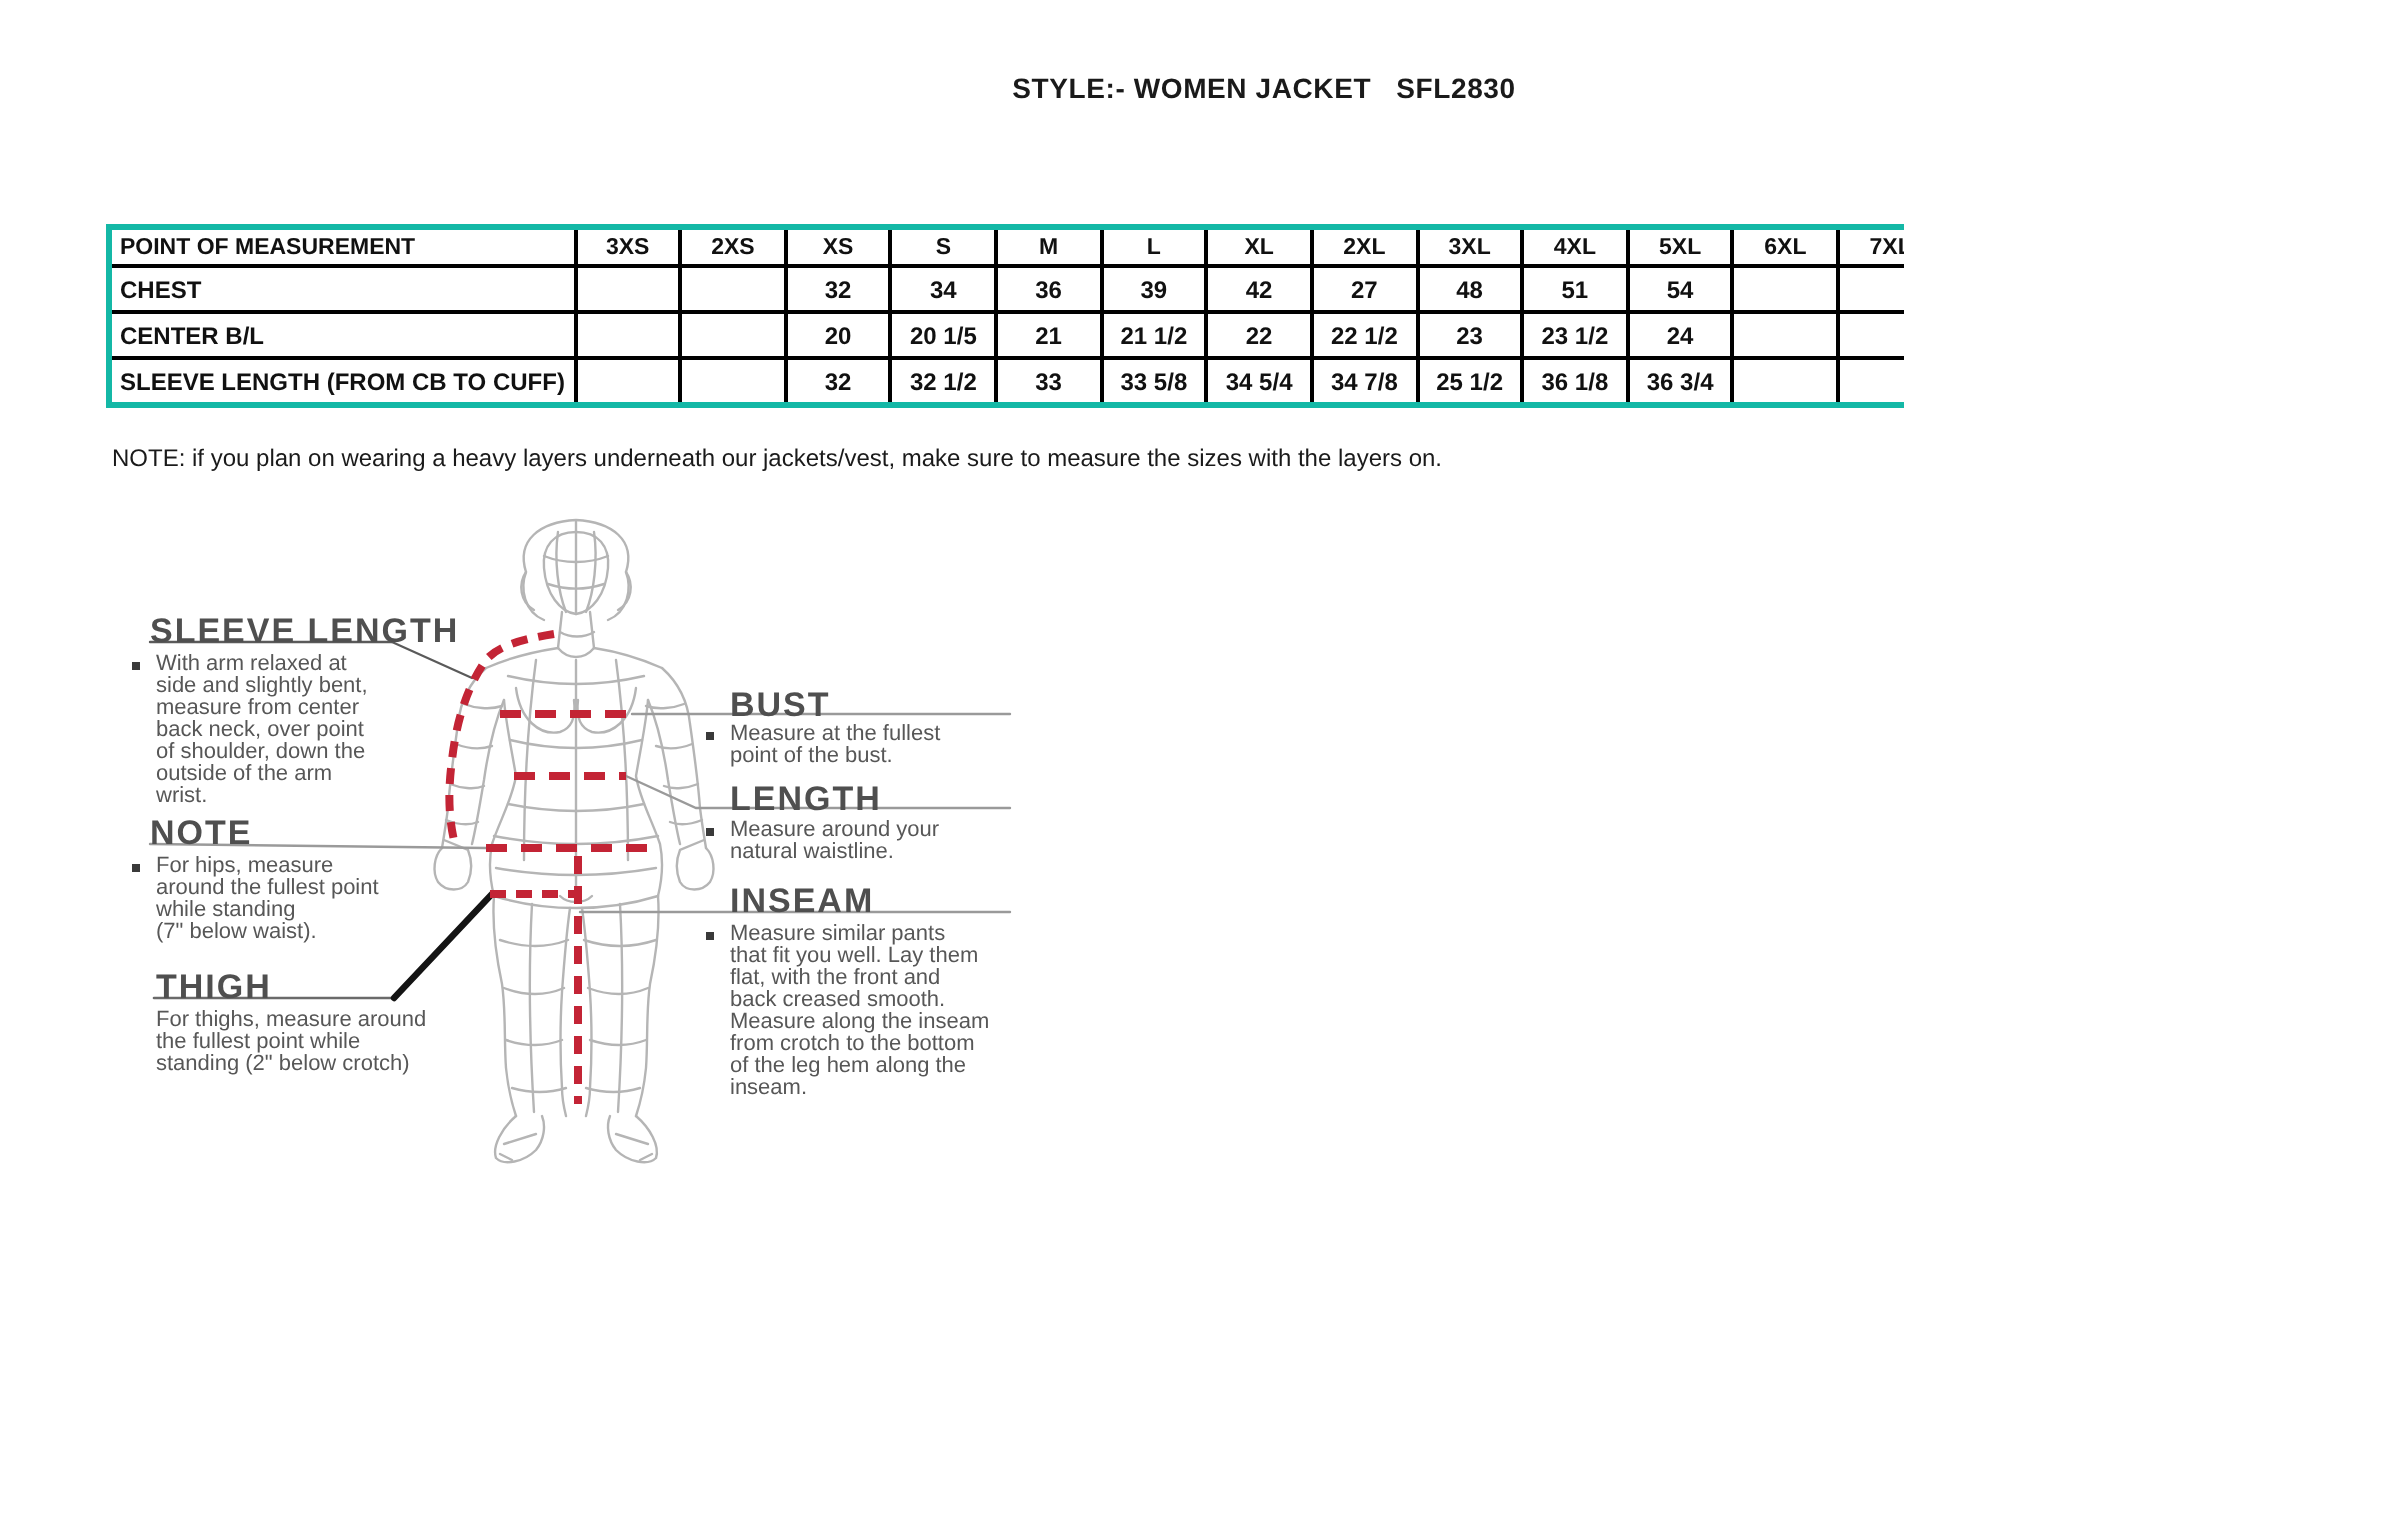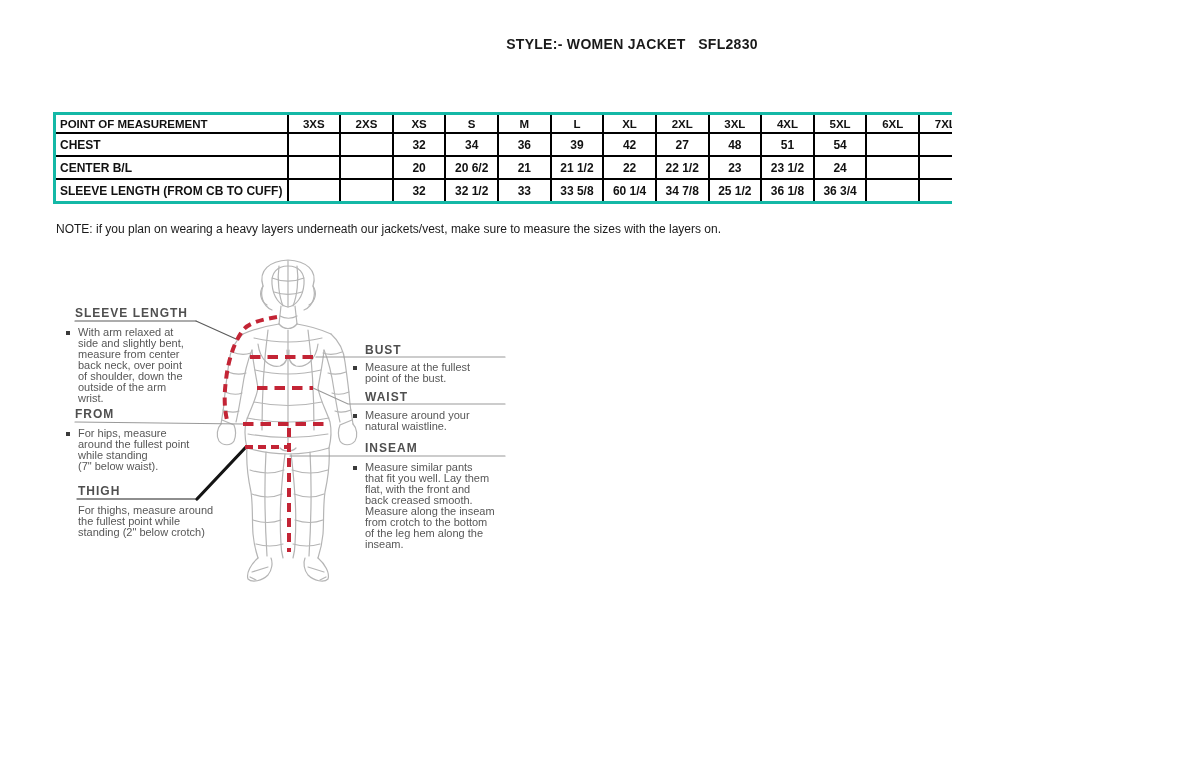--- a/index.html
+++ b/index.html
@@ -11,21 +11,21 @@
     border-collapse:collapse;table-layout:fixed;border:3px solid #14b8a6;}
   table.size-chart th,table.size-chart td{border:2px solid #000;padding:0 2px;
     font-size:12px;font-weight:bold;color:#111;text-align:center;vertical-align:middle;
     overflow:hidden;white-space:nowrap;}
   table.size-chart thead th{height:17px;font-size:11.5px;}
   table.size-chart tbody td{height:21px;}
   table.size-chart .rowlabel{text-align:left;padding-left:4px;}
   col.poM{width:233px;}
   .note{position:absolute;left:56px;top:222px;font-size:12px;font-weight:normal;color:#1a1a1a;}
   .overlay{position:absolute;left:0;top:0;width:1200px;height:760px;pointer-events:none;}
-  .dheading{position:absolute;font-size:12px;font-weight:bold;letter-spacing:1px;
+  .dheading{position:absolute;font-size:17px;font-weight:bold;letter-spacing:1px;
             color:#4f4f4f;white-space:nowrap;}
   .descrow{position:absolute;display:flex;}
   .bullet{width:4px;height:4px;background:#3a3a3a;margin:4px 8px 0 0;flex:none;}
   .desc{font-size:11px;line-height:11px;color:#575757;white-space:pre-line;}
 </style>
 </head>
 <body>
 
 <div class="page">
 
@@ -90,21 +90,21 @@
           <td></td>
           <td></td>
           <td></td>
           <td></td>
         </tr>
         <tr>
           <td class="rowlabel">CENTER B/L</td>
           <td></td>
           <td></td>
           <td>20</td>
-          <td>20 6/2</td>
+          <td>20 1/5</td>
           <td>21</td>
           <td>21 1/2</td>
           <td>22</td>
           <td>22 1/2</td>
           <td>23</td>
           <td>23 1/2</td>
           <td>24</td>
           <td></td>
           <td></td>
           <td></td>
@@ -112,21 +112,21 @@
           <td></td>
         </tr>
         <tr>
           <td class="rowlabel">SLEEVE LENGTH (FROM CB TO CUFF)</td>
           <td></td>
           <td></td>
           <td>32</td>
           <td>32 1/2</td>
           <td>33</td>
           <td>33 5/8</td>
-          <td>60 1/4</td>
+          <td>34 5/4</td>
           <td>34 7/8</td>
           <td>25 1/2</td>
           <td>36 1/8</td>
           <td>36 3/4</td>
           <td></td>
           <td></td>
           <td></td>
           <td></td>
           <td></td>
         </tr>
@@ -240,21 +240,21 @@
     <span class="bullet"></span>
     <div class="desc">With arm relaxed at
 side and slightly bent,
 measure from center
 back neck, over point
 of shoulder, down the
 outside of the arm
 wrist.</div>
   </div>
 
-  <div class="dheading" style="left:75px;top:407px">FROM</div>
+  <div class="dheading" style="left:75px;top:407px">NOTE</div>
   <div class="descrow" style="left:66px;top:428px">
     <span class="bullet"></span>
     <div class="desc">For hips, measure
 around the fullest point
 while standing
 (7" below waist).</div>
   </div>
 
   <div class="dheading" style="left:78px;top:484px">THIGH</div>
   <div class="descrow" style="left:78px;top:505px">
@@ -263,21 +263,21 @@
 standing (2" below crotch)</div>
   </div>
 
   <div class="dheading" style="left:365px;top:343px">BUST</div>
   <div class="descrow" style="left:353px;top:362px">
     <span class="bullet"></span>
     <div class="desc">Measure at the fullest
 point of the bust.</div>
   </div>
 
-  <div class="dheading" style="left:365px;top:390px">WAIST</div>
+  <div class="dheading" style="left:365px;top:390px">LENGTH</div>
   <div class="descrow" style="left:353px;top:410px">
     <span class="bullet"></span>
     <div class="desc">Measure around your
 natural waistline.</div>
   </div>
 
   <div class="dheading" style="left:365px;top:441px">INSEAM</div>
   <div class="descrow" style="left:353px;top:462px">
     <span class="bullet"></span>
     <div class="desc">Measure similar pants

